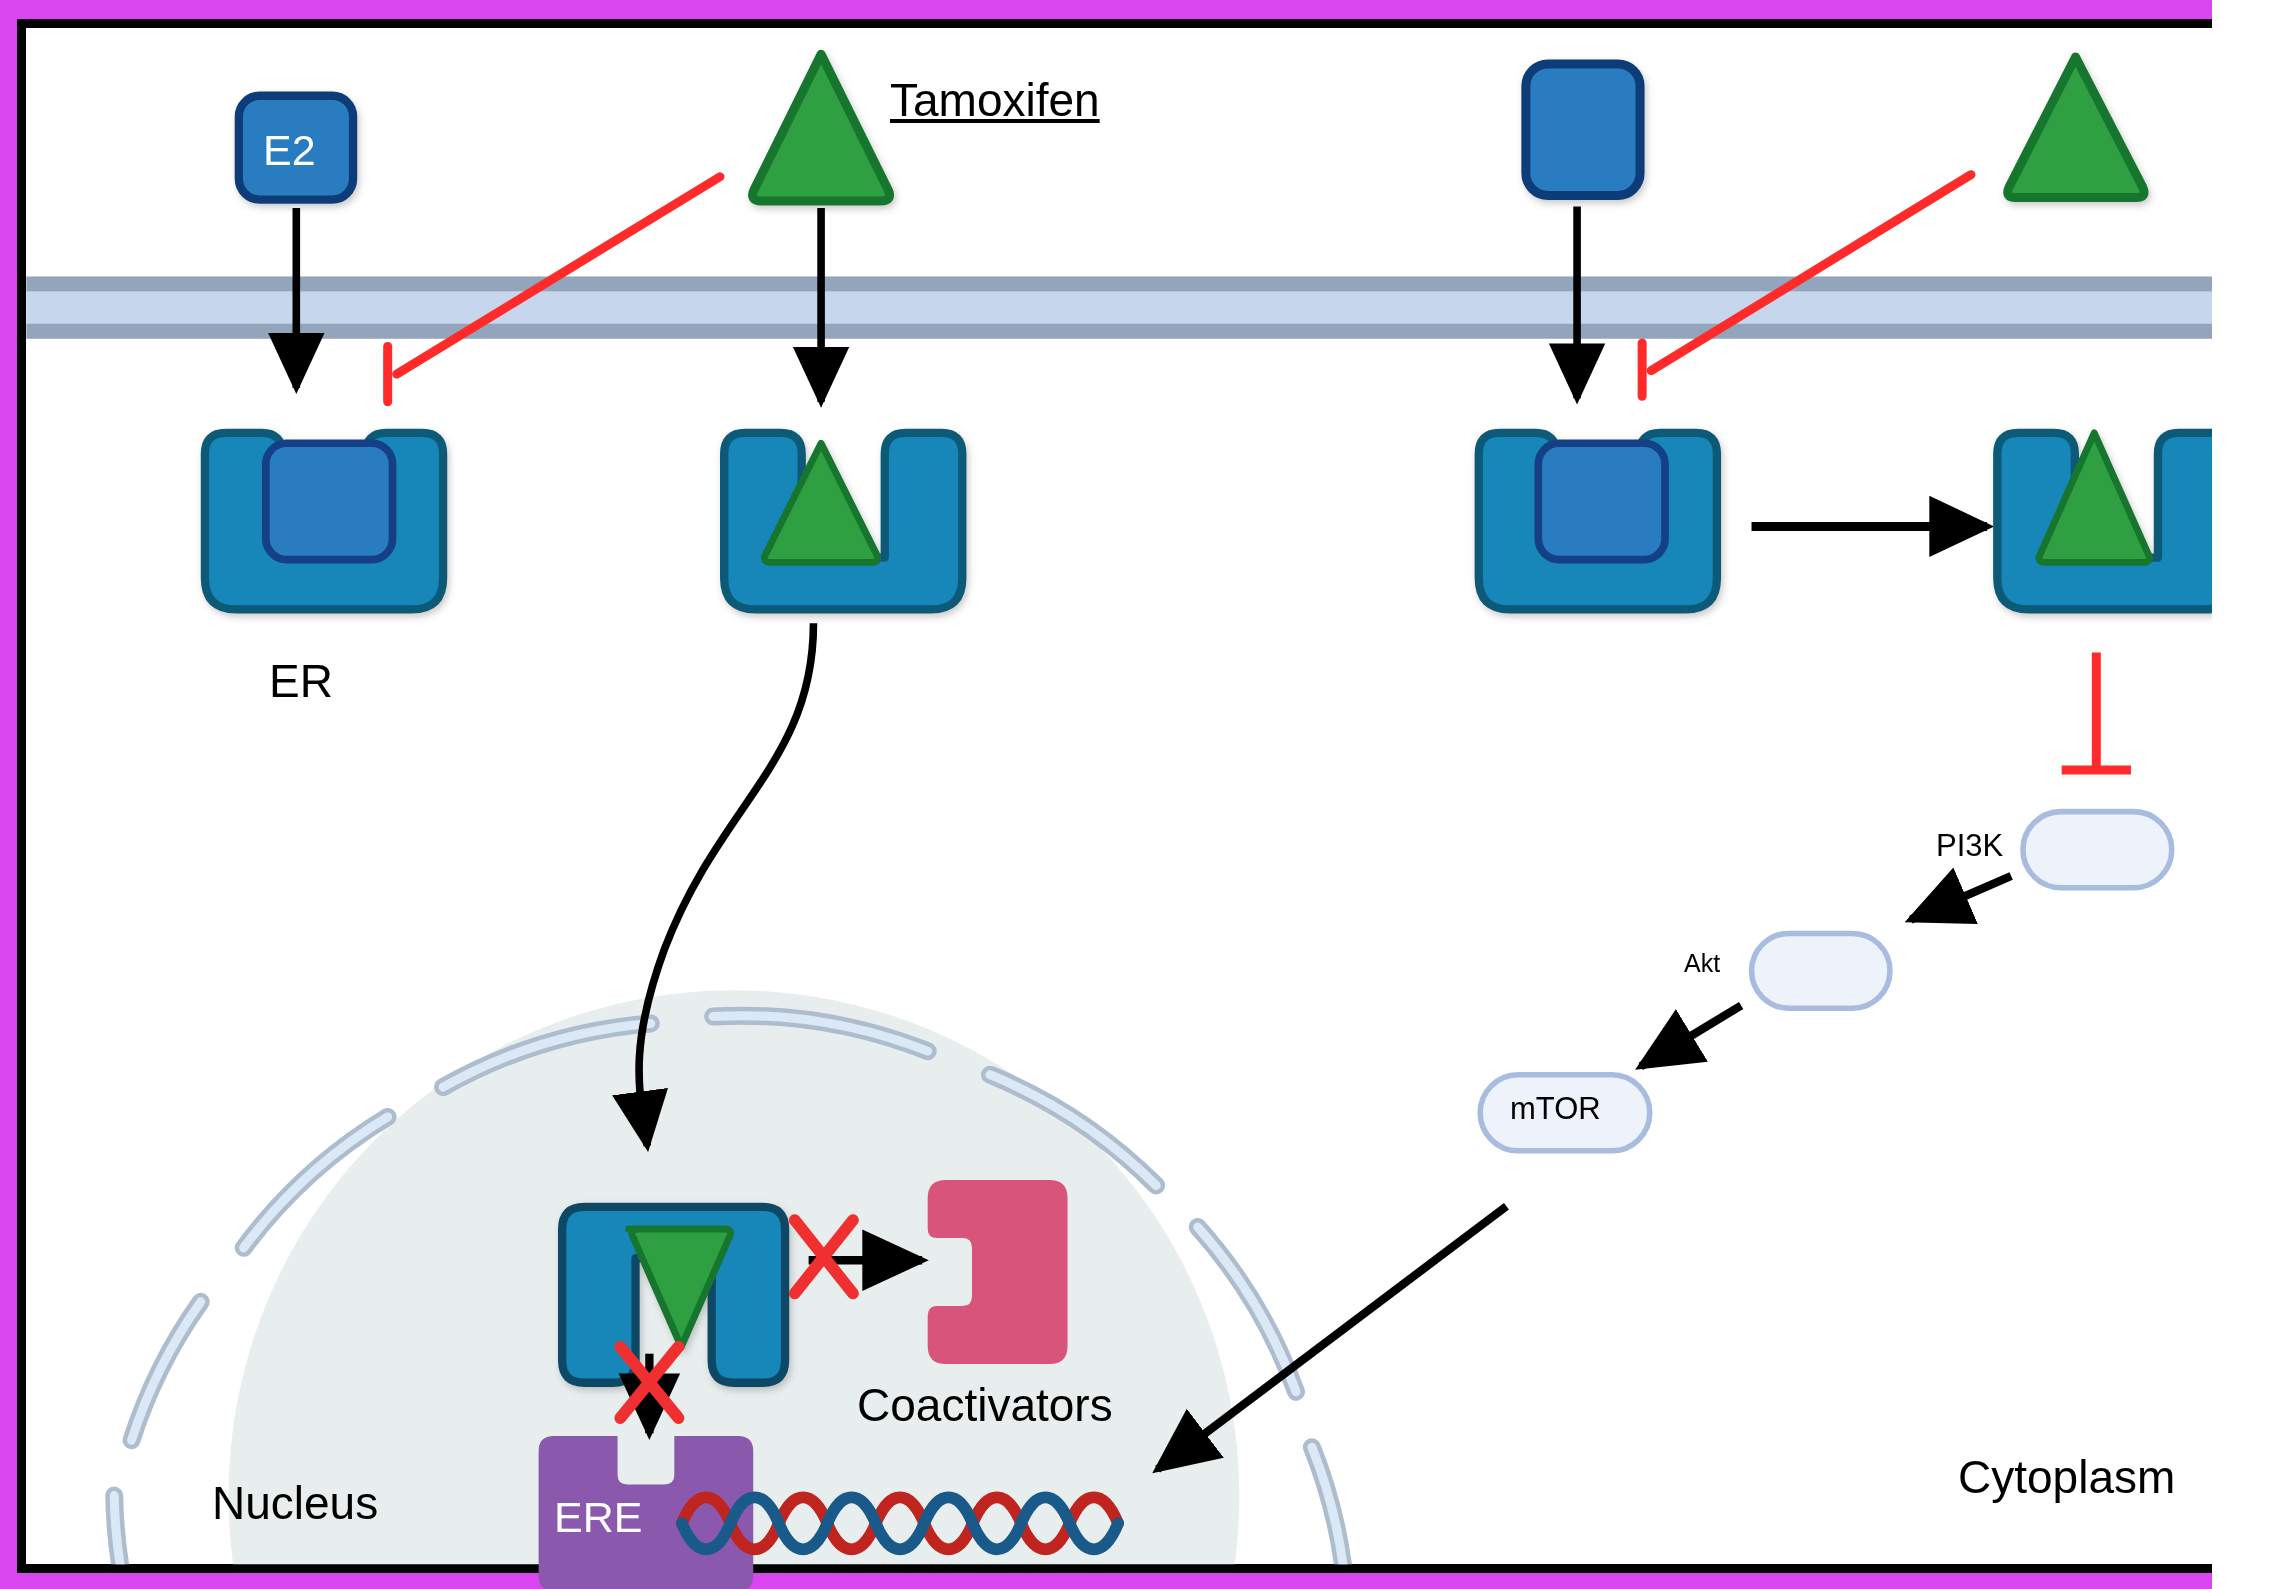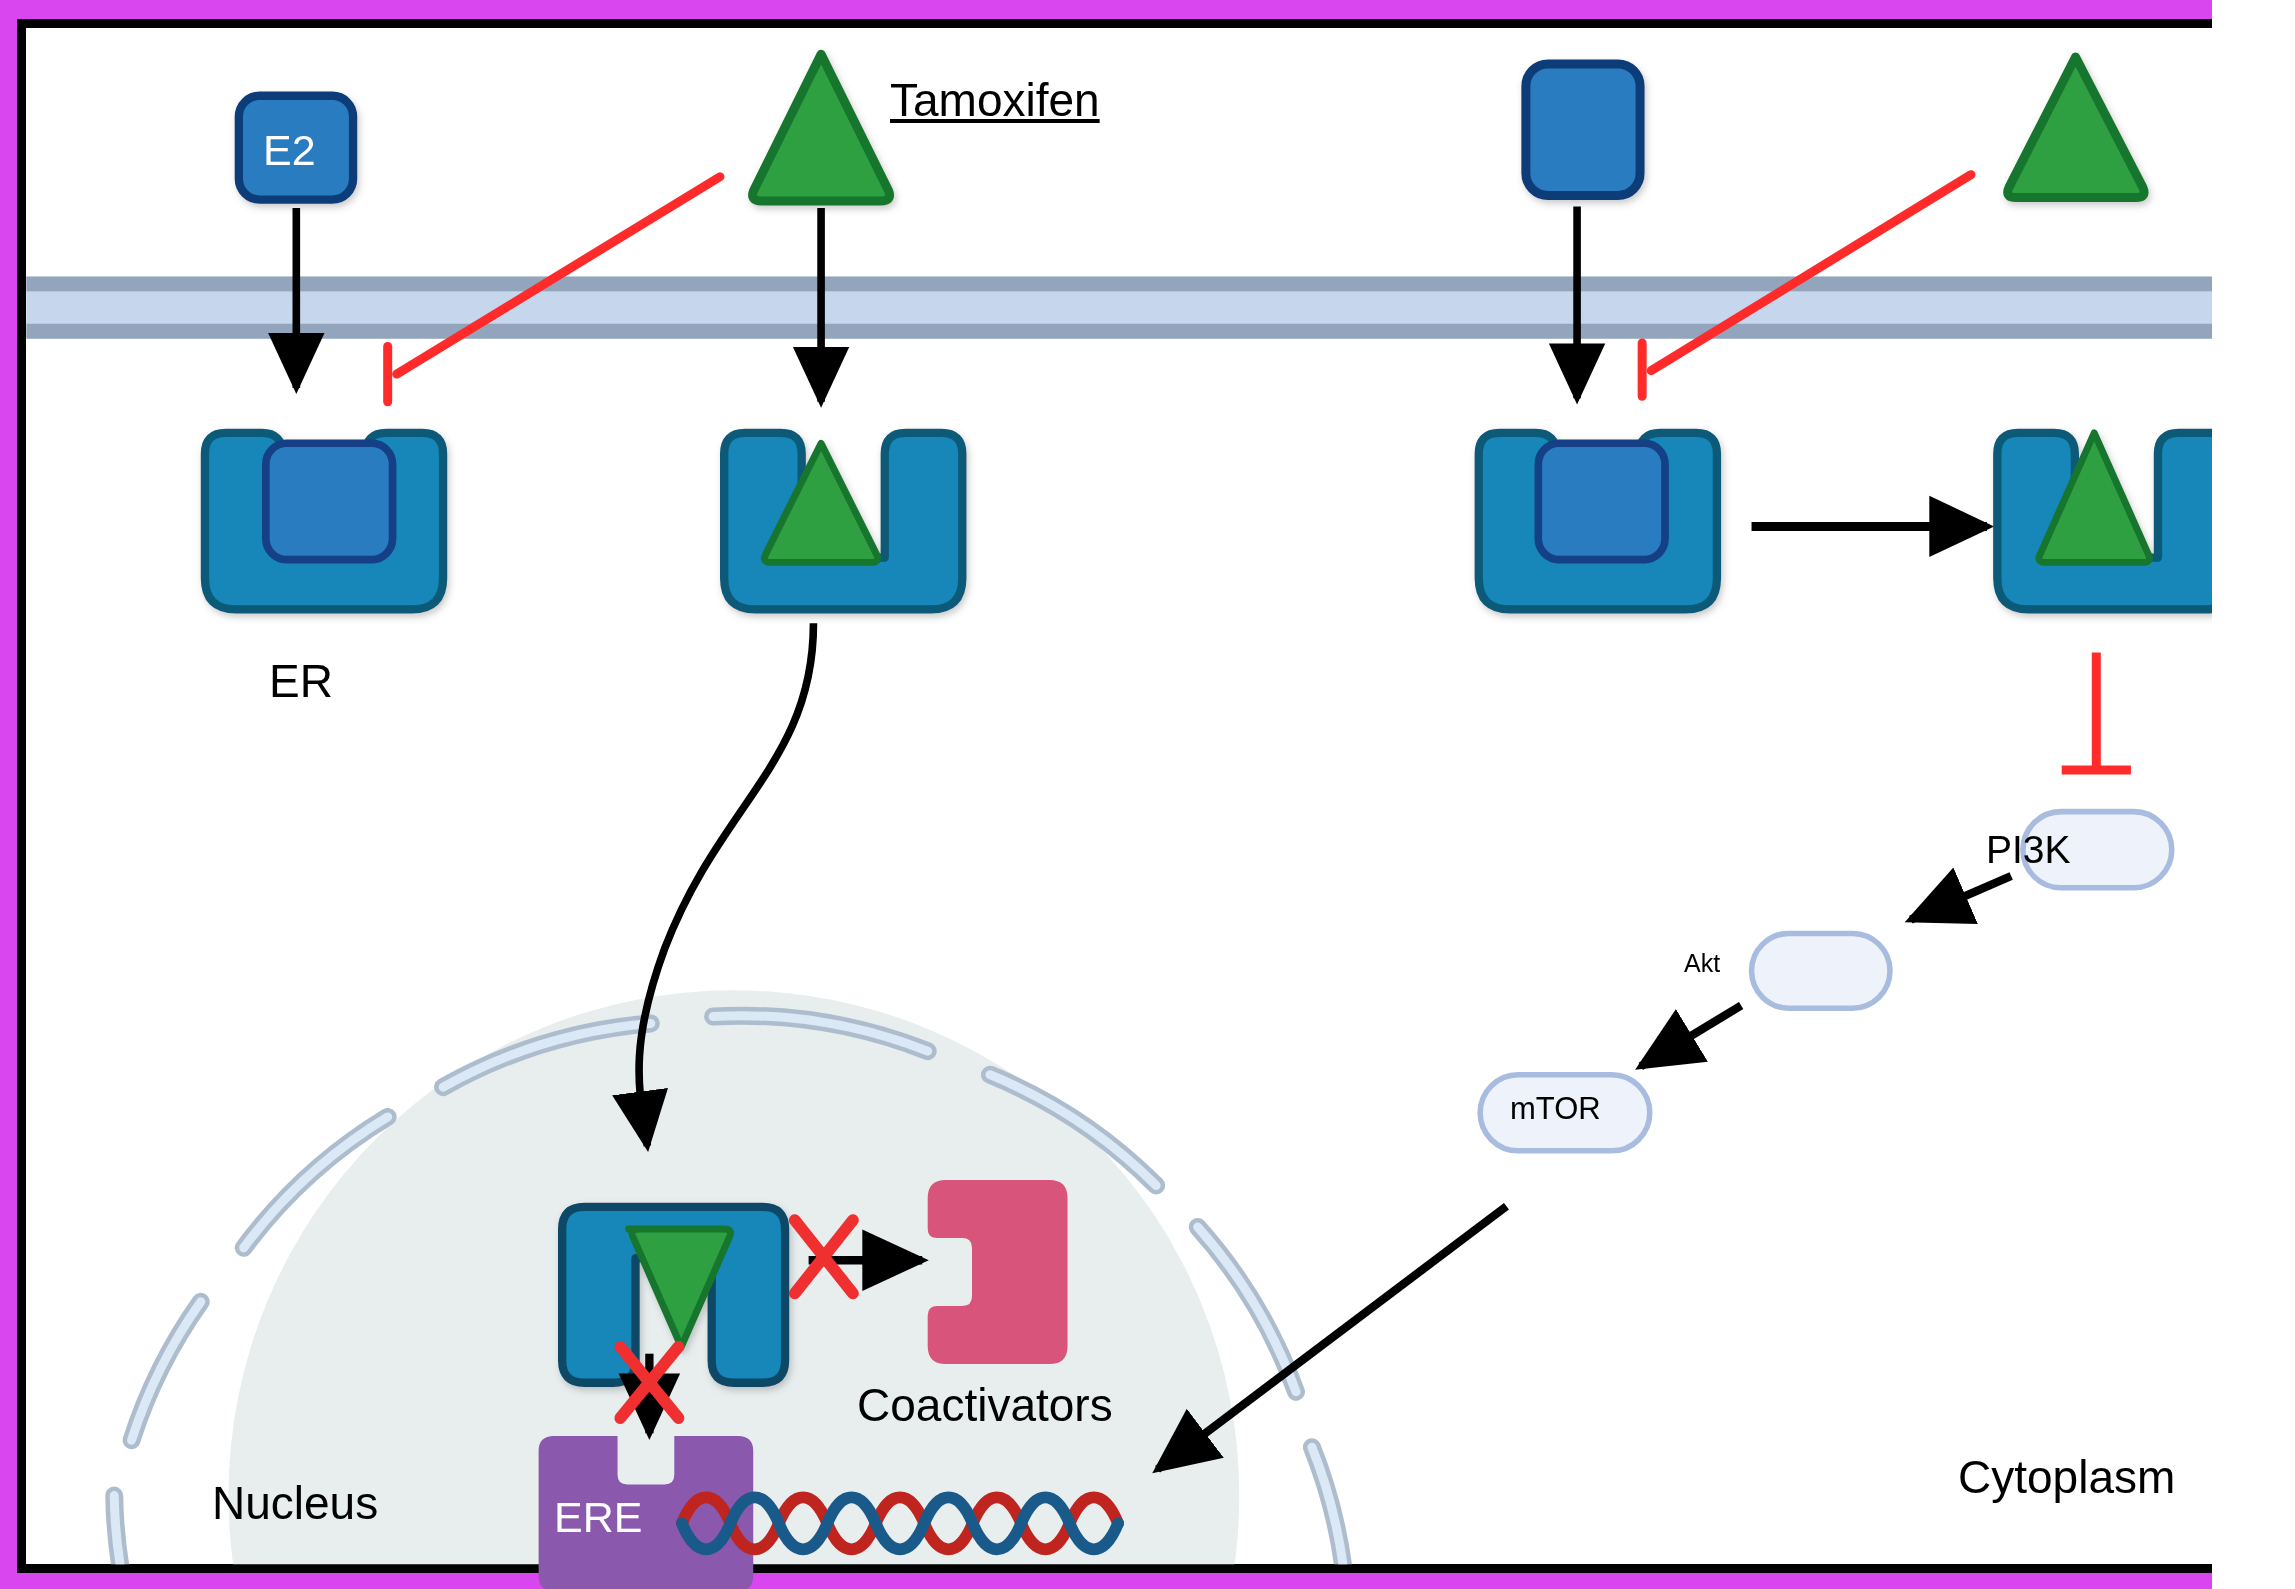--- a/index.html
+++ b/index.html
@@ -168,21 +168,21 @@
       <path stroke="#1a5a8a" d="M 985 2200 C 1005 2250 1035 2250 1055 2200 C 1075 2150 1105 2150 1125 2200 C 1145 2250 1175 2250 1195 2200 C 1215 2150 1245 2150 1265 2200 C 1285 2250 1315 2250 1335 2200 C 1355 2150 1385 2150 1405 2200 C 1425 2250 1455 2250 1475 2200 C 1495 2150 1525 2150 1545 2200 C 1565 2250 1595 2250 1615 2200"></path>
     </g>
   </svg>
 
   <div class="lbl" style="left:263px;top:126px;font-size:43px;color:#ffffff;">E2</div>
 
   <div class="lbl" style="left:890px;top:73px;font-size:46px;text-decoration:underline;">Tamoxifen</div>
 
   <div class="lbl" style="left:269px;top:616px;font-size:46px;margin-top:38px;">ER</div>
 
-  <div class="lbl" style="left:1986px;top:828px;font-size:39px;">PI3K</div>
+  <div class="lbl" style="left:1936px;top:828px;font-size:31px;">PI3K</div>
 
   <div class="lbl" style="left:1684px;top:949px;font-size:25px;">Akt</div>
 
   <div class="lbl" style="left:1510px;top:1091px;font-size:31px;text-align:right;">mTOR</div>
 
   <div class="lbl" style="left:857px;top:1378px;font-size:46px;">Coactivators</div>
 
   <div class="lbl" style="left:554px;top:1493px;font-size:43px;color:#ffffff;">ERE</div>
 
   <div class="lbl" style="left:184px;top:1476px;font-size:46px;margin-left:28px;">Nucleus</div>

